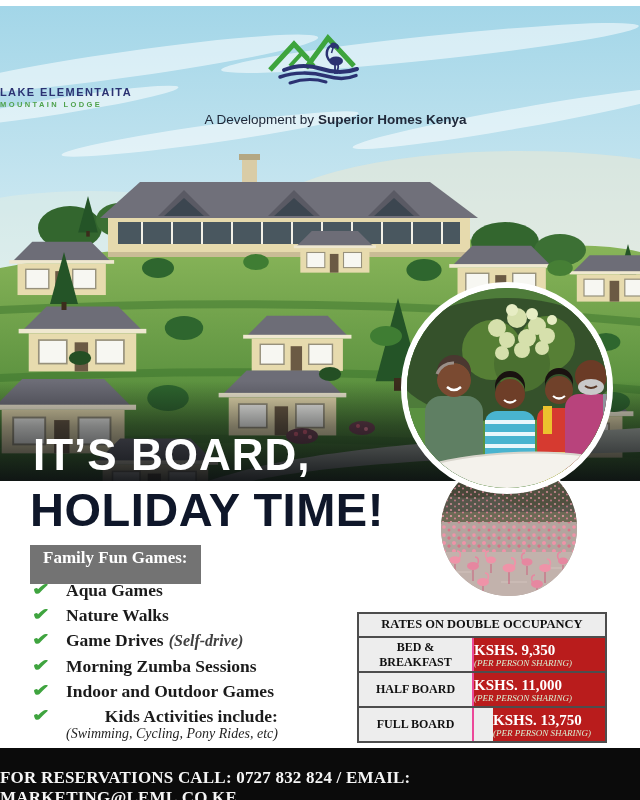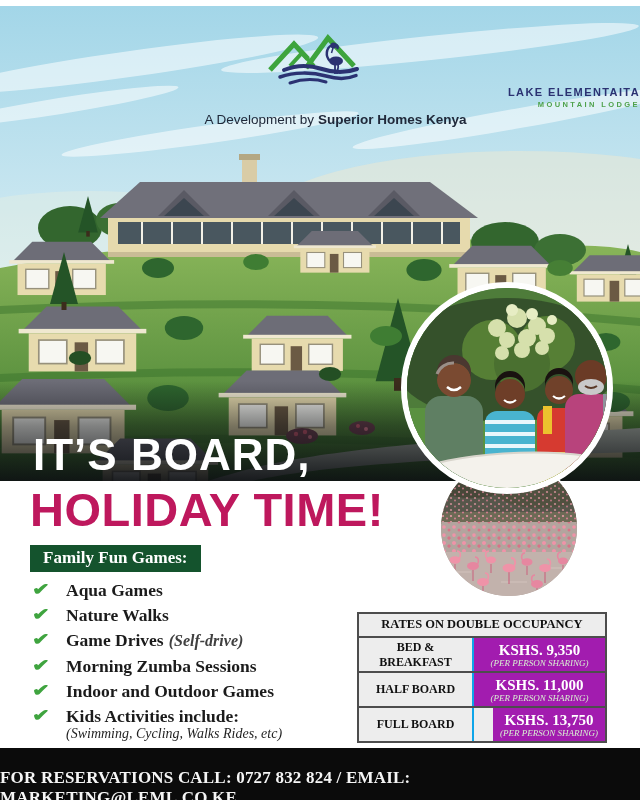--- a/index.html
+++ b/index.html
@@ -6,62 +6,62 @@
   body{width:640px;height:800px;overflow:hidden;font-family:"Liberation Sans",sans-serif;}
   .poster{position:relative;width:640px;height:800px;background:#fff;overflow:hidden;}
 
   
   .hero{position:absolute;top:6px;left:0;right:0;height:475px;background:#bfe2ee;overflow:hidden;}
   .hero .scene{position:absolute;inset:0;width:100%;height:100%;display:block;}
   .hero-shade{position:absolute;left:0;right:0;bottom:0;height:100px;
     background:linear-gradient(180deg,rgba(10,12,16,0) 0%,rgba(10,12,16,.5) 45%,rgba(12,14,18,.93) 100%);}
 
   
-  .logo{position:absolute;top:22px;left:0;right:0;text-align:right;z-index:2;}
+  .logo{position:absolute;top:22px;left:0;right:0;text-align:left;z-index:2;}
   .logo-mark{display:block;margin:0 auto;}
   .logo-title{font-size:11px;font-weight:bold;letter-spacing:1.4px;color:#2b3272;line-height:13px;}
   .logo-sub{font-size:7.5px;font-weight:bold;letter-spacing:2.4px;color:#4fa24c;line-height:9px;margin-top:1px;}
   .tagline{position:absolute;top:106px;left:0;right:0;text-align:center;font-size:13.5px;color:#20293a;z-index:2;padding-left:31px;}
   .tagline .bold{font-weight:bold;}
 
   
   .headline1{position:absolute;left:33px;bottom:4px;margin:0;font-size:44px;font-weight:bold;
     letter-spacing:1px;color:#ffffff;z-index:2;line-height:1;}
   .headline2{position:absolute;left:30px;top:486px;margin:0;font-size:47px;font-weight:bold;
-    letter-spacing:.5px;color:#be185d;line-height:1;}
+    letter-spacing:.5px;color:#0f172a;line-height:1;}
 
   
   .circle{position:absolute;border-radius:50%;overflow:hidden;}
   .circle svg{display:block;width:100%;height:100%;}
   .family-circle{left:401px;top:282px;width:200px;height:200px;border:6px solid #fff;z-index:4;background:#4e7c3a;}
   .flamingo-circle{left:439px;top:458px;width:136px;height:136px;border:2px solid #fff;z-index:3;background:#b3a49e;}
 
   
-  .badge{position:absolute;left:30px;top:545px;background:#14532d;color:#fff;
-    font-family:"Liberation Serif",serif;font-weight:bold;font-size:17px;padding:3px 13px 4px;line-height:20px;}
+  .badge{position:absolute;left:30px;top:545px;background:#737373;color:#fff;
+    font-family:"Liberation Serif",serif;font-weight:bold;font-size:17px;padding:3px 13px 16px;line-height:20px;}
   .activities{position:absolute;left:32px;top:580px;margin:0;padding:0;list-style:none;
     font-family:"Liberation Serif",serif;}
   .activities li{display:flex;align-items:flex-start;margin-bottom:5px;}
   .check{width:22px;margin-right:12px;font-size:17px;line-height:20px;color:#3fa43f;font-weight:bold;
     transform:scaleX(1.25);transform-origin:left center;}
-  .act-text{font-size:17.5px;font-weight:bold;color:#1b1b1b;line-height:20px;}
+  .act-text{font-size:17.5px;font-weight:bold;color:#1b1b1b;line-height:20px;text-align:right;}
   .act-note{font-style:italic;font-weight:bold;font-size:16px;margin-left:5px;color:#404040;}
   .act-subnote{display:block;font-size:14px;font-style:italic;font-weight:normal;color:#1f1f1f;line-height:16px;}
 
   
   .rates{position:absolute;left:357px;top:612px;width:250px;box-sizing:border-box;
     border:2px solid #4d4d4d;font-family:"Liberation Serif",serif;background:#ededed;}
   .rates-header{background:#ededed;text-align:center;font-weight:bold;font-size:12.5px;color:#111;
     padding:3px 0 4px;border-bottom:2px solid #4d4d4d;}
   .rate-row{display:flex;border-bottom:2px solid #4d4d4d;height:33px;}
   .rate-row:last-child{border-bottom:none;gap:19px;}
-  .rate-plan{width:113px;background:#ededed;border-right:2px solid #0ea5e9;display:flex;
+  .rate-plan{width:113px;background:#ededed;border-right:2px solid #ec4899;display:flex;
     align-items:center;justify-content:center;font-weight:bold;font-size:12px;color:#111;text-align:center;}
-  .rate-price{flex:1;background:#a21caf;color:#fff;display:flex;flex-direction:column;
-    align-items:center;justify-content:center;}
+  .rate-price{flex:1;background:#b91c1c;color:#fff;display:flex;flex-direction:column;
+    align-items:flex-start;justify-content:center;}
   .rate-amount{font-size:15px;font-weight:bold;line-height:16px;}
   .rate-note{font-size:9px;font-style:italic;color:#d9efd2;line-height:10px;}
 
   
   .footer{position:absolute;left:0;right:0;top:748px;height:52px;background:#0b0b0b;
     display:flex;align-items:center;justify-content:center;z-index:5;}
   .footer-text{color:#f5f5f5;font-family:"Liberation Serif",serif;font-weight:bold;
     font-size:17px;letter-spacing:.2px;margin-top:28px;}
 </style>
 </head>
@@ -379,21 +379,21 @@
     <li>
       <span class="check">✔</span>
       <span class="act-text">Morning Zumba Sessions</span>
     </li>
     <li>
       <span class="check">✔</span>
       <span class="act-text">Indoor and Outdoor Games</span>
     </li>
     <li>
       <span class="check">✔</span>
-      <span class="act-text"><span>Kids Activities include:</span><span class="act-subnote">(Swimming, Cycling, Walks Rides, etc)</span></span>
+      <span class="act-text"><span>Kids Activities include:</span><span class="act-subnote">(Swimming, Cycling, Pony Rides, etc)</span></span>
     </li>
   </ul>
 
   <div class="rates">
     <div class="rates-header">RATES ON DOUBLE OCCUPANCY</div>
     <div class="rate-row">
       <div class="rate-plan">BED &amp; BREAKFAST</div>
       <div class="rate-price">
         <div class="rate-amount">KSHS. 9,350</div>
         <div class="rate-note">(PER PERSON SHARING)</div>

